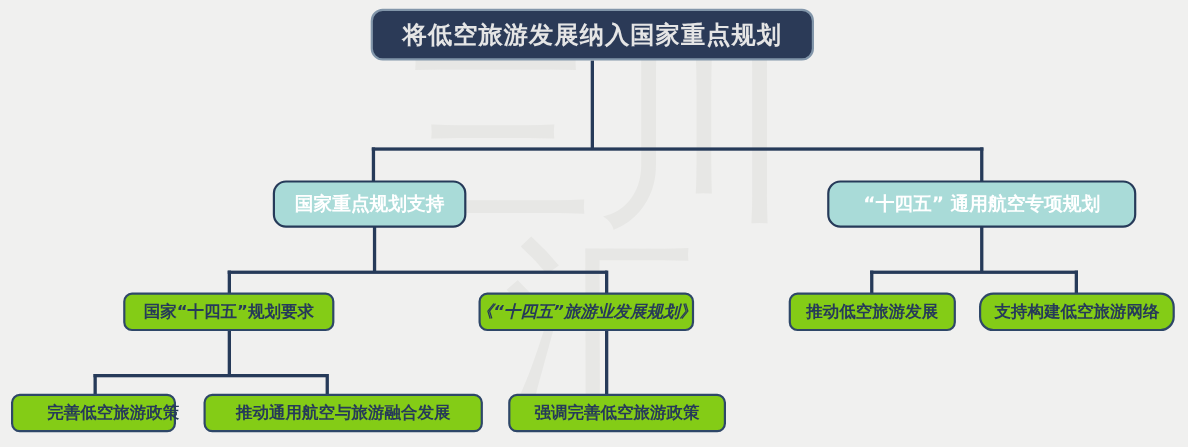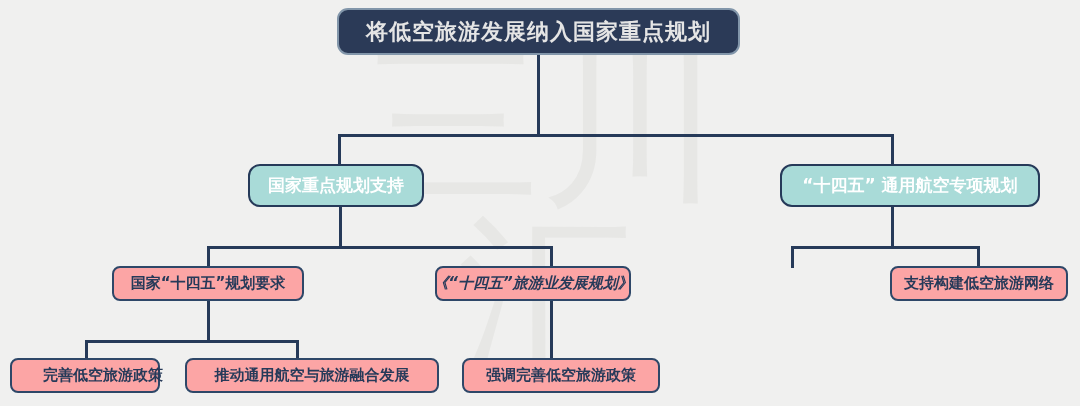--- a/index.html
+++ b/index.html
@@ -57,33 +57,33 @@
   .node-teal {
     background: #a9dbd8;
     border: 2.5px solid #263a59;
     border-radius: 12px;
     color: #ffffff;
     font-size: 17px;
     height: 43px;
     top: 164px;
   }
   .node-teal.left  { left: 248px; width: 176px; }
-  .node-teal.right { left: 752px; width: 260px; margin-left: 28px; }
+  .node-teal.right { left: 752px; width: 281px; }
   .node-white {
-    background: #fca5a5;
+    background: #84cc16;
     border: 2px solid #2e4768;
     border-radius: 8px;
     color: #263a59;
     font-size: 15px;
     height: 35px;
   }
   .nA { left: 112px; top: 266px; width: 192px; }
   .nB { left: 435px; top: 266px; width: 196px; font-style: italic; }
   .nF { left: 717px; top: 266px; width: 152px; }
-  .nG { left: 890px; top: 266px; width: 178px; }
+  .nG { left: 890px; top: 266px; width: 178px; border-radius: 13px; }
   .nC { left: 10px;  top: 358px; width: 150px; padding-left: 36px; }
   .nD { left: 185px; top: 358px; width: 254px; }
   .nE { left: 462px; top: 358px; width: 198px; }
 </style>
 </head>
 <body>
 
 <div class="stage">
 
   <div class="wm wm1">三川</div>
@@ -113,20 +113,21 @@
   <div class="node node-root">将低空旅游发展纳入国家重点规划</div>
 
   <div class="node node-teal left">国家重点规划支持</div>
 
   <div class="node node-teal right">“十四五” 通用航空专项规划</div>
 
   <div class="node node-white nA">国家“十四五”规划要求</div>
 
   <div class="node node-white nB">《“十四五”旅游业发展规划》</div>
 
+  <div class="node node-white nF">推动低空旅游发展</div>
 
   <div class="node node-white nG">支持构建低空旅游网络</div>
 
   <div class="node node-white nC">完善低空旅游政策</div>
 
   <div class="node node-white nD">推动通用航空与旅游融合发展</div>
 
   <div class="node node-white nE">强调完善低空旅游政策</div>
 
 </div>

